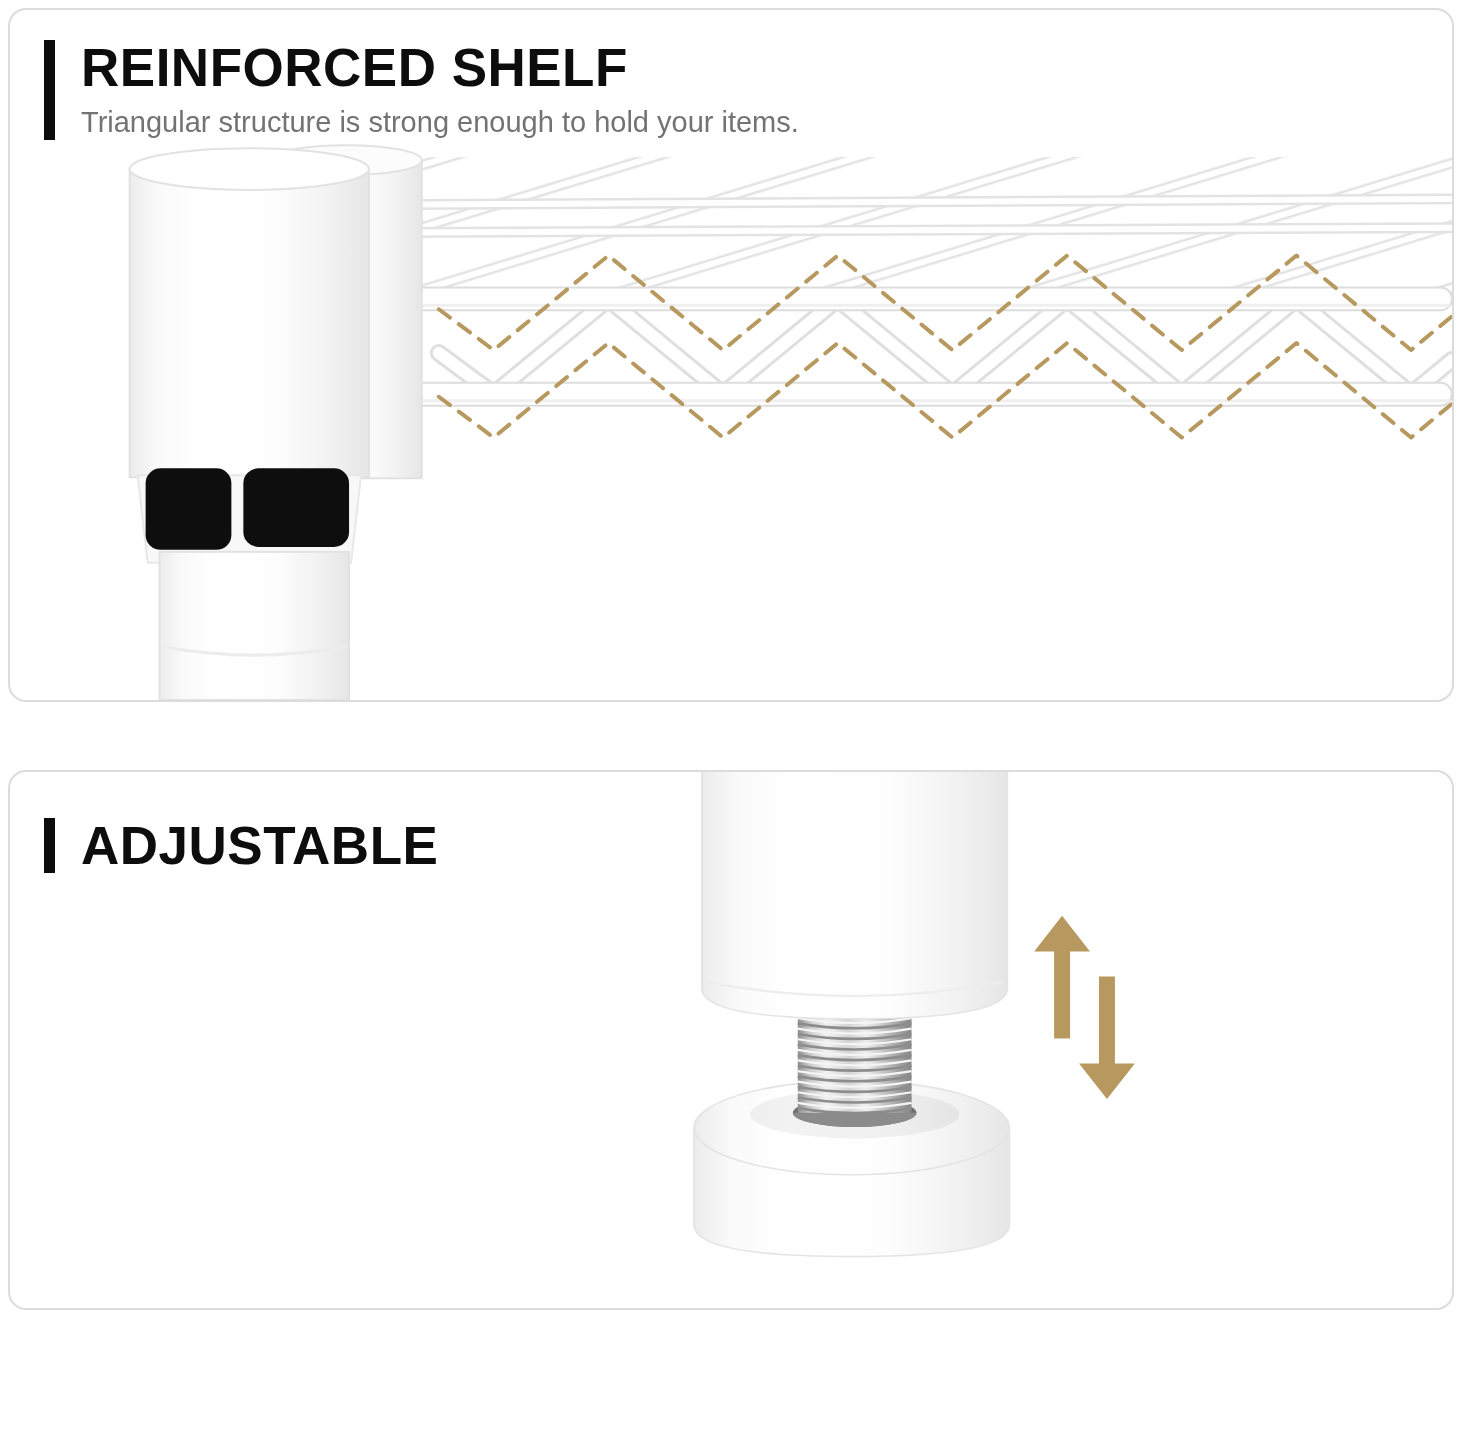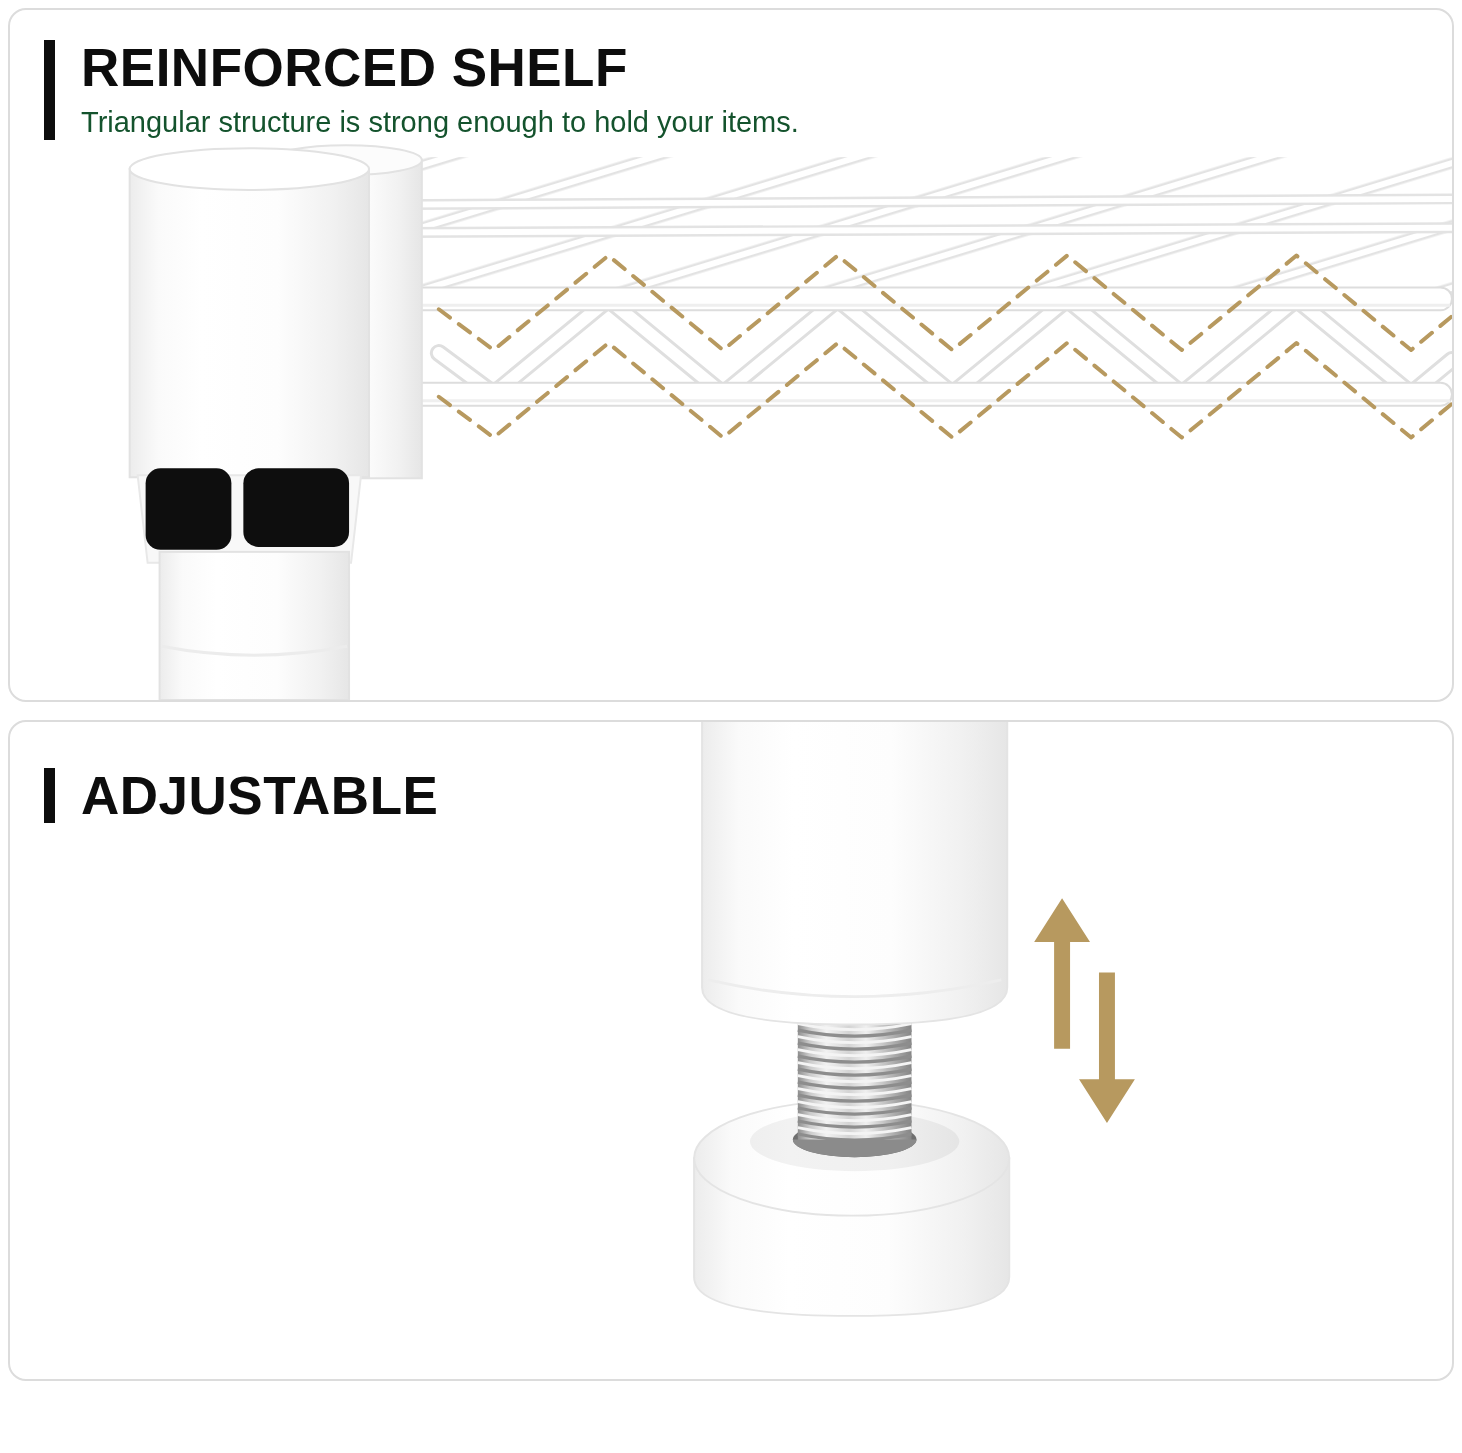--- a/index.html
+++ b/index.html
@@ -5,31 +5,31 @@
   html,body{margin:0;padding:0;background:#ffffff;}
   .page{
     position:relative;width:1462px;height:1453px;background:#ffffff;
     overflow:hidden;font-family:"Liberation Sans",sans-serif;
   }
   .panel{
     position:absolute;left:8px;width:1446px;box-sizing:border-box;
     border:2px solid #dcdcdc;border-radius:18px;background:#ffffff;overflow:hidden;
   }
   .panel-top{top:8px;height:694px;}
-  .panel-bottom{top:720px;height:661px;}
+  .panel-bottom{top:770px;height:540px;}
   .panel-art{position:absolute;inset:0;width:100%;height:100%;display:block;}
   .feature-header{position:absolute;left:34px;top:30px;display:flex;align-items:stretch;z-index:3;}
   .panel-bottom .feature-header{top:46px;}
   .accent-bar{width:11px;background:#0d0d0d;margin-right:26px;flex:0 0 auto;}
   .header-text h1{
     margin:0;font-size:53px;font-weight:900;color:#0d0d0d;
     letter-spacing:0.5px;line-height:1.04;
   }
   .header-text h1 span{display:block;}
-  .header-text p{margin:10px 0 0 0;font-size:29px;font-weight:400;color:#14532d;line-height:1.2;}
+  .header-text p{margin:10px 0 0 0;font-size:29px;font-weight:400;color:#737373;line-height:1.2;}
 </style>
 </head>
 <body>
 
 <div class="page">
 
   <section class="panel panel-top">
 
     <svg class="panel-art" viewBox="0 0 1446 694" preserveAspectRatio="none">
       <defs>

